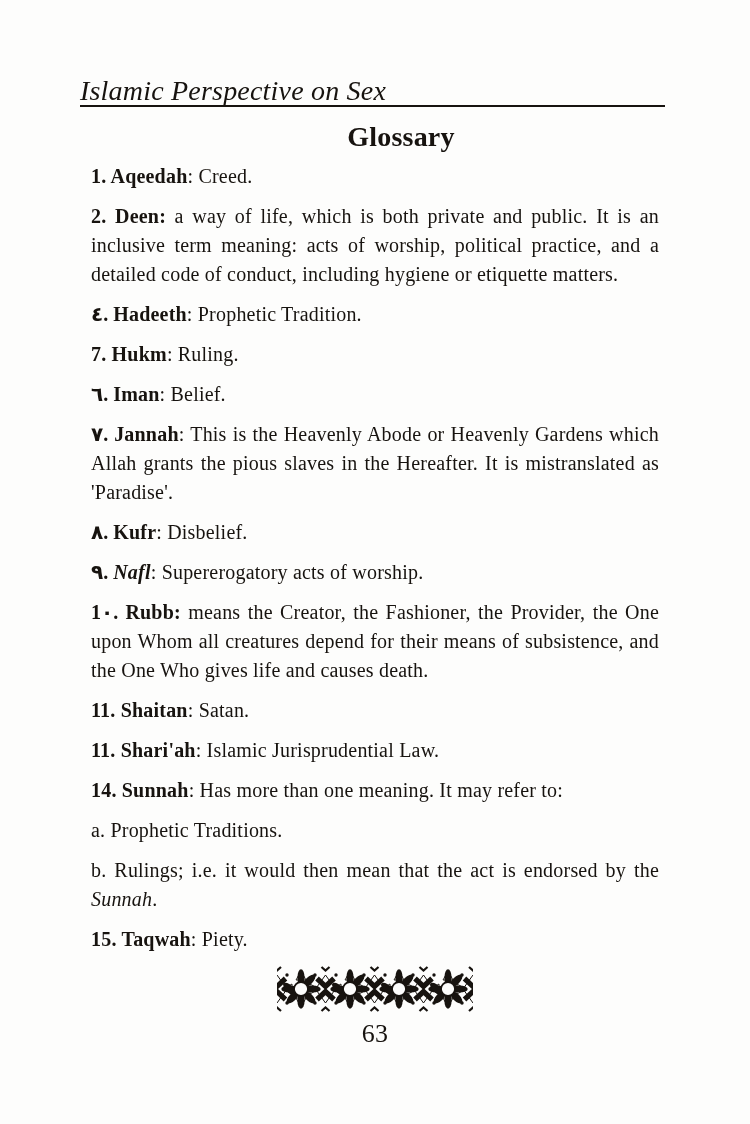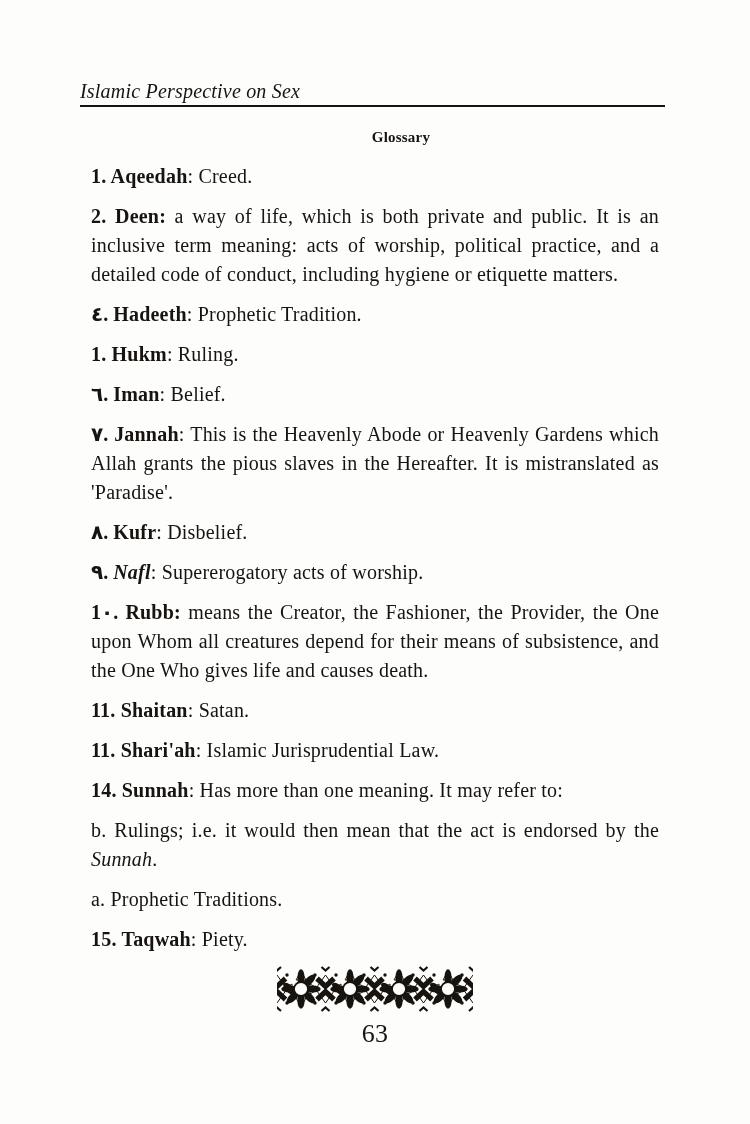--- a/index.html
+++ b/index.html
@@ -13,30 +13,30 @@
     font-size:20px;
     line-height:29px;
     box-sizing:border-box;
     padding:80px 80px 0 80px;
     letter-spacing:0.01em;
     overflow:hidden;
   }
   .running-header{
     width:585px;
     font-style:italic;
-    font-size:20px;
+    font-size:28px;
     line-height:22px;
     padding-bottom:3px;
     border-bottom:2px solid #17130f;
   }
   .page-title{
     margin:16px 0 0 0;
     padding-left:52px;
     text-align:center;
-    font-size:15px;
+    font-size:28px;
     line-height:28px;
     font-weight:700;
   }
   .glossary{margin-top:6px;}
   .glossary p{margin:11px;}
   .entry-line{text-align:left;}
   .entry-line.justified{text-align:justify;text-align-last:left;}
   .glossary-entry.loose{margin-top:7px;}
   .sub-item{margin-left:67px;}
   .seg-b{font-weight:700;}
@@ -69,21 +69,21 @@
       <div class="glossary-entry">
         <p class="entry-line"><span class="seg-b">1. Aqeedah</span><span>: Creed.</span></p>
       </div>
       <div class="glossary-entry">
         <p class="entry-line justified"><span class="seg-b">2. Deen:</span><span> a way of life, which is both private and public. It is an inclusive term meaning: acts of worship, political practice, and a detailed code of conduct, including hygiene or etiquette matters.</span></p>
       </div>
       <div class="glossary-entry loose">
         <p class="entry-line"><span class="seg-b">٤. Hadeeth</span><span>: Prophetic Tradition.</span></p>
       </div>
       <div class="glossary-entry loose">
-        <p class="entry-line"><span class="seg-b">1. Hukm</span><span>: Ruling.</span></p>
+        <p class="entry-line"><span class="seg-b">7. Hukm</span><span>: Ruling.</span></p>
       </div>
       <div class="glossary-entry loose">
         <p class="entry-line"><span class="seg-b">٦. Iman</span><span>: Belief.</span></p>
       </div>
       <div class="glossary-entry loose">
         <p class="entry-line justified"><span class="seg-b">٧. Jannah</span><span>: This is the Heavenly Abode or Heavenly Gardens which Allah grants the pious slaves in the Hereafter. It is mistranslated as 'Paradise'.</span></p>
       </div>
       <div class="glossary-entry loose">
         <p class="entry-line"><span class="seg-b">٨. Kufr</span><span>: Disbelief.</span></p>
       </div>
@@ -94,22 +94,22 @@
         <p class="entry-line justified"><span class="seg-b">1٠. Rubb:</span><span> means the Creator, the Fashioner, the Provider, the One upon Whom all creatures depend for their means of subsistence, and the One Who gives life and causes death.</span></p>
       </div>
       <div class="glossary-entry">
         <p class="entry-line"><span class="seg-b">11. Shaitan</span><span>: Satan.</span></p>
       </div>
       <div class="glossary-entry">
         <p class="entry-line"><span class="seg-b">11. Shari'ah</span><span>: Islamic Jurisprudential Law.</span></p>
       </div>
       <div class="glossary-entry">
         <p class="entry-line"><span class="seg-b">14. Sunnah</span><span>: Has more than one meaning. It may refer to:</span></p>
+        <p class="entry-line sub-item"><span>a. Prophetic Traditions.</span></p>
         <p class="entry-line sub-item justified"><span>b. Rulings; i.e. it would then mean that the act is endorsed by the </span><span class="seg-i">Sunnah</span><span>.</span></p>
-        <p class="entry-line sub-item"><span>a. Prophetic Traditions.</span></p>
       </div>
       <div class="glossary-entry">
         <p class="entry-line"><span class="seg-b">15. Taqwah</span><span>: Piety.</span></p>
       </div>
     </div>
 
   <div class="ornament-row">
     <svg width="196" height="48" viewBox="0 0 196 48" aria-hidden="true">
       <defs>
         <g id="rosette">

